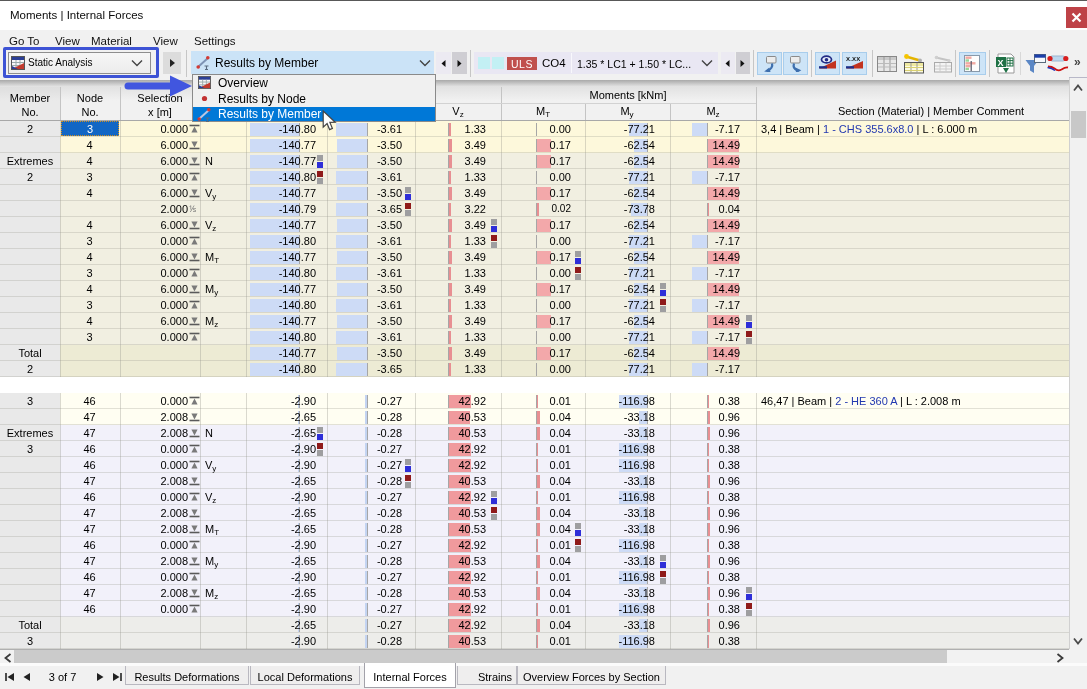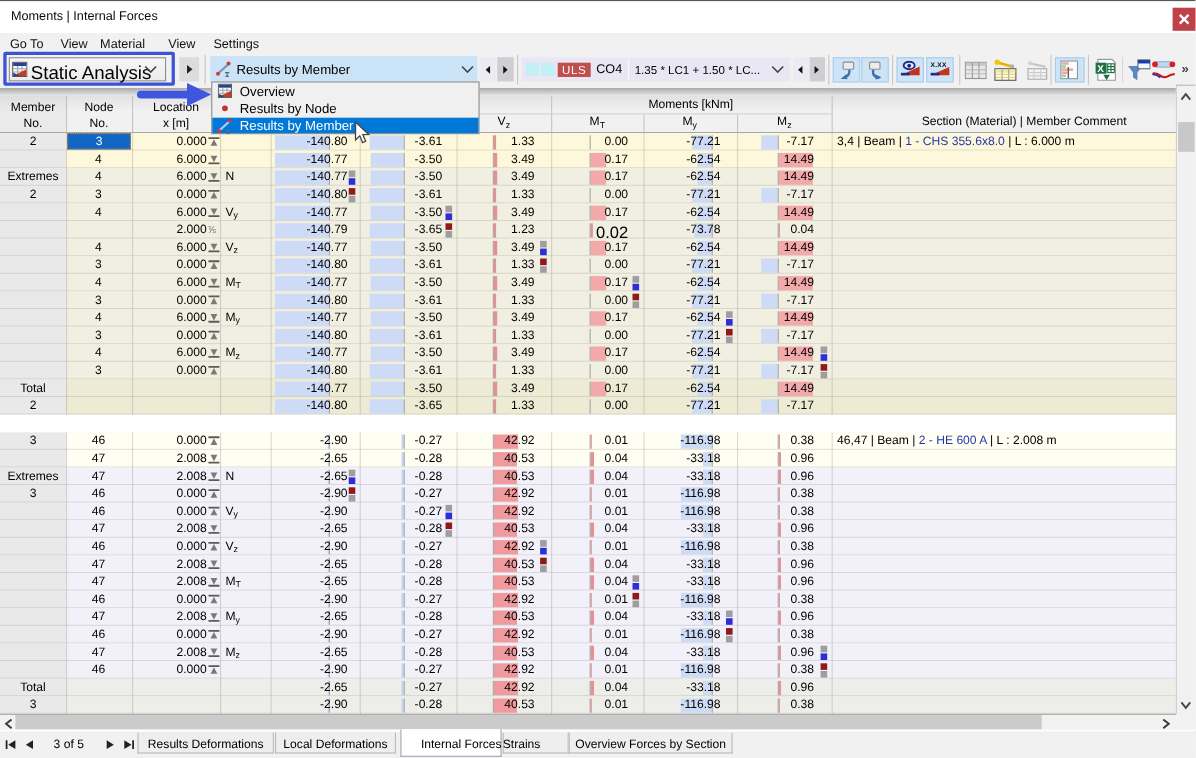--- a/index.html
+++ b/index.html
@@ -22,21 +22,21 @@
 <svg class="a" style="left:11px;top:56px" width="14" height="14" viewBox="0 0 14 14">
       <rect x="0.5" y="0.5" width="13" height="13" fill="#f8f8f8" stroke="#555"></rect>
       <rect x="1" y="1" width="12" height="3" fill="#2b3f96"></rect>
       <line x1="1" y1="6.5" x2="13" y2="6.5" stroke="#9aa" stroke-width="1"></line>
       <line x1="1" y1="9.5" x2="13" y2="9.5" stroke="#9aa" stroke-width="1"></line>
       <line x1="5" y1="4" x2="5" y2="13" stroke="#9aa" stroke-width="1"></line>
       <line x1="9" y1="4" x2="9" y2="13" stroke="#9aa" stroke-width="1"></line>
       <polygon points="1,13 13,13 13,7" fill="#c23b2e"></polygon>
       <polygon points="1,13 7,13 1,10" fill="#2b3f96"></polygon>
     </svg>
-<div class="t" style="left:28px;top:57px;font-size:17px;color:#000">Static Analysis</div>
+<div class="t" style="left:28px;top:57px;font-size:10px;color:#000">Static Analysis</div>
 <svg class="a" style="left:131px;top:59px" width="12" height="8">
       <path d="M1,1.5 L6,6.5 L11,1.5" stroke="#444" stroke-width="1.4" fill="none"></path>
     </svg>
 <div class="a" style="left:3px;top:47px;width:156px;height:31px;border:3px solid #3d53d5;border-radius:2px;box-sizing:border-box"></div>
 <div class="a" style="left:163px;top:52px;width:18px;height:22px;background:#dcdcdc"></div>
 <svg class="a" style="left:169px;top:58px" width="7" height="10">
       <polygon points="1,1 6,5 1,9" fill="#222"></polygon>
     </svg>
 <div class="a" style="left:186px;top:50px;width:1px;height:27px;background:#c6c6c6"></div>
 <div class="a" style="left:191px;top:51px;width:243px;height:23px;background:#cbe3f7"></div>
@@ -183,21 +183,21 @@
 <div class="a" style="left:756px;top:87px;width:1px;height:33px;background:#c4c4c4"></div>
 <div class="a" style="left:327px;top:104px;width:1px;height:16px;background:#c4c4c4"></div>
 <div class="a" style="left:415px;top:104px;width:1px;height:16px;background:#c4c4c4"></div>
 <div class="a" style="left:585px;top:104px;width:1px;height:16px;background:#c4c4c4"></div>
 <div class="a" style="left:670px;top:104px;width:1px;height:16px;background:#c4c4c4"></div>
 <div class="a" style="left:246px;top:103px;width:510px;height:1px;background:#d2d2d2"></div>
 <div class="t" style="left:-30px;top:92px;width:120px;text-align:center;font-size:11px;color:#000;">Member</div>
 <div class="t" style="left:-30px;top:106px;width:120px;text-align:center;font-size:11px;color:#000;">No.</div>
 <div class="t" style="left:30px;top:92px;width:120px;text-align:center;font-size:11px;color:#000;">Node</div>
 <div class="t" style="left:30px;top:106px;width:120px;text-align:center;font-size:11px;color:#000;">No.</div>
-<div class="t" style="left:100px;top:92px;width:120px;text-align:center;font-size:11px;color:#000;">Location</div>
+<div class="t" style="left:100px;top:92px;width:120px;text-align:center;font-size:11px;color:#000;">Selection</div>
 <div class="t" style="left:100px;top:106px;width:120px;text-align:center;font-size:11px;color:#000;">x [m]</div>
 <div class="t" style="left:568px;top:89px;width:120px;text-align:center;font-size:11px;color:#000;">Moments [kNm]</div>
 <div class="t" style="left:314px;top:89px;width:120px;text-align:center;font-size:11px;color:#000;">Forces [kN]</div>
 <div class="t" style="left:398px;top:105px;width:120px;text-align:center;font-size:11px;color:#000;">V<span style="font-size:8px;vertical-align:-2px">z</span></div>
 <div class="t" style="left:483px;top:105px;width:120px;text-align:center;font-size:11px;color:#000;">M<span style="font-size:8px;vertical-align:-2px">T</span></div>
 <div class="t" style="left:567px;top:105px;width:120px;text-align:center;font-size:11px;color:#000;">M<span style="font-size:8px;vertical-align:-2px">y</span></div>
 <div class="t" style="left:653px;top:105px;width:120px;text-align:center;font-size:11px;color:#000;">M<span style="font-size:8px;vertical-align:-2px">z</span></div>
 <div class="t" style="left:771px;top:105px;width:320px;text-align:center;font-size:11px;color:#000;">Section (Material) | Member Comment</div>
 <div class="a" style="left:60px;top:121px;width:1009px;height:16px;background:#fdf8db"></div>
 <div class="a" style="left:0px;top:121px;width:60px;height:16px;background:#e9e9e9"></div>
@@ -351,24 +351,24 @@
 <div class="a" style="left:250px;top:202.5px;width:49px;height:13px;background:#cddbf6"></div>
 <div class="a" style="left:299px;top:202.5px;width:1px;height:13px;background:#a6a6a6"></div>
 <div class="t" style="left:248px;top:203px;width:68px;text-align:right;font-size:11px;color:#000">-140.79</div>
 <div class="a" style="left:336px;top:202.5px;width:31px;height:13px;background:#cddbf6"></div>
 <div class="a" style="left:367px;top:202.5px;width:1px;height:13px;background:#a6a6a6"></div>
 <div class="t" style="left:329px;top:203px;width:73px;text-align:right;font-size:11px;color:#000">-3.65</div>
 <div class="a" style="left:405px;top:203px;width:6px;height:6px;background:#8f1a1a"></div>
 <div class="a" style="left:405px;top:210px;width:6px;height:6px;background:#9e9ea0"></div>
 <div class="a" style="left:449px;top:202.5px;width:2px;height:13px;background:#e88f92"></div>
 <div class="a" style="left:448px;top:202.5px;width:1px;height:13px;background:#a6a6a6"></div>
-<div class="t" style="left:417px;top:203px;width:69px;text-align:right;font-size:11px;color:#000">1.23</div>
+<div class="t" style="left:417px;top:203px;width:69px;text-align:right;font-size:11px;color:#000">3.22</div>
 <div class="a" style="left:537px;top:202.5px;width:2px;height:13px;background:#e88f92"></div>
 <div class="a" style="left:536px;top:202.5px;width:1px;height:13px;background:#a6a6a6"></div>
-<div class="t" style="left:503px;top:203px;width:68px;text-align:right;font-size:15px;color:#000">0.02</div>
+<div class="t" style="left:503px;top:203px;width:68px;text-align:right;font-size:10px;color:#000">0.02</div>
 <div class="a" style="left:631px;top:202.5px;width:16px;height:13px;background:#cddbf6"></div>
 <div class="a" style="left:647px;top:202.5px;width:1px;height:13px;background:#a6a6a6"></div>
 <div class="t" style="left:587px;top:203px;width:68px;text-align:right;font-size:11px;color:#000">-73.78</div>
 <div class="a" style="left:708px;top:202.5px;width:1px;height:13px;background:#e88f92"></div>
 <div class="a" style="left:707px;top:202.5px;width:1px;height:13px;background:#a6a6a6"></div>
 <div class="t" style="left:672px;top:203px;width:68px;text-align:right;font-size:11px;color:#000">0.04</div>
 <div class="a" style="left:60px;top:217px;width:1009px;height:16px;background:#f1efe1"></div>
 <div class="a" style="left:0px;top:217px;width:60px;height:16px;background:#e9e9e9"></div>
 <div class="a" style="left:0px;top:232px;width:1069px;height:1px;background:rgba(150,150,140,0.28)"></div>
 <div class="t" style="left:60px;top:219px;width:59px;text-align:center;font-size:11px;color:#000">4</div>
@@ -1103,21 +1103,21 @@
 <div class="a" style="left:200px;top:121px;width:1px;height:528px;background:rgba(150,150,140,0.35)"></div>
 <div class="a" style="left:246px;top:121px;width:1px;height:528px;background:rgba(150,150,140,0.35)"></div>
 <div class="a" style="left:327px;top:121px;width:1px;height:528px;background:rgba(150,150,140,0.35)"></div>
 <div class="a" style="left:415px;top:121px;width:1px;height:528px;background:rgba(150,150,140,0.35)"></div>
 <div class="a" style="left:501px;top:121px;width:1px;height:528px;background:rgba(150,150,140,0.35)"></div>
 <div class="a" style="left:585px;top:121px;width:1px;height:528px;background:rgba(150,150,140,0.35)"></div>
 <div class="a" style="left:670px;top:121px;width:1px;height:528px;background:rgba(150,150,140,0.35)"></div>
 <div class="a" style="left:756px;top:121px;width:1px;height:528px;background:rgba(150,150,140,0.35)"></div>
 <div class="a" style="left:0px;top:377px;width:1069px;height:16px;background:#fff"></div>
 <div class="t" style="left:761px;top:123px;font-size:11px;color:#000">3,4 | Beam | <span style="color:#2238b0">1 - CHS 355.6x8.0</span> | L : 6.000 m</div>
-<div class="t" style="left:761px;top:395px;font-size:11px;color:#000">46,47 | Beam | <span style="color:#2238b0">2 - HE 600 A</span> | L : 2.008 m</div>
+<div class="t" style="left:761px;top:395px;font-size:11px;color:#000">46,47 | Beam | <span style="color:#2238b0">2 - HE 360 A</span> | L : 2.008 m</div>
 <div class="a" style="left:61px;top:121px;width:58px;height:15px;background:#1166c4;border:1px dotted #d09020;box-sizing:border-box"></div>
 <div class="t" style="left:61px;top:123px;width:58px;text-align:center;font-size:11px;color:#fff">3</div>
 <div class="a" style="left:0px;top:649px;width:1069px;height:1px;background:#b0b0b0"></div>
 <div class="a" style="left:1069px;top:78px;width:18px;height:571px;background:#f1f1f1;border-left:1px solid #d0d0d0;box-sizing:border-box"></div>
 <svg class="a" style="left:1073px;top:84px" width="10" height="8">
       <path d="M1,6.5 L5,1.5 L9,6.5" stroke="#4a4a4a" stroke-width="1.8" fill="none"></path>
     </svg>
 <div class="a" style="left:1071px;top:111px;width:15px;height:27px;background:#c8c8c8"></div>
 <svg class="a" style="left:1073px;top:637px" width="10" height="8">
       <path d="M1,1.5 L5,6.5 L9,1.5" stroke="#4a4a4a" stroke-width="1.8" fill="none"></path>
@@ -1133,37 +1133,37 @@
     </svg>
 <div class="a" style="left:0px;top:665px;width:1087px;height:1px;background:#b4b4c4"></div>
 <div class="a" style="left:0px;top:666px;width:1087px;height:23px;background:#f1f1f1"></div>
 <svg class="a" style="left:4px;top:672px" width="12" height="10">
       <path d="M2,1 L2,9" stroke="#222" stroke-width="1.6"></path>
       <polygon points="10,1 10,9 3.5,5" fill="#222"></polygon>
     </svg>
 <svg class="a" style="left:22px;top:672px" width="10" height="10">
       <polygon points="8,1 8,9 1.5,5" fill="#222"></polygon>
     </svg>
-<div class="t" style="left:40px;top:671px;width:45px;text-align:center;font-size:11px;color:#000">3 of 5</div>
+<div class="t" style="left:40px;top:671px;width:45px;text-align:center;font-size:11px;color:#000">3 of 7</div>
 <svg class="a" style="left:95px;top:672px" width="10" height="10">
       <polygon points="2,1 2,9 8.5,5" fill="#222"></polygon>
     </svg>
 <svg class="a" style="left:111px;top:672px" width="12" height="10">
       <path d="M10,1 L10,9" stroke="#222" stroke-width="1.6"></path>
       <polygon points="2,1 2,9 8.5,5" fill="#222"></polygon>
     </svg>
 <div class="a" style="left:0px;top:663px;width:1087px;height:3px;background:#fbfbfb"></div>
 <div class="a" style="left:125px;top:666px;width:124px;height:19px;background:#efeeee;border:1px solid #b9b8c0;border-top:none;box-sizing:border-box"></div>
 <div class="t" style="left:125px;top:671px;width:124px;text-align:center;font-size:11px;color:#000">Results Deformations</div>
 <div class="a" style="left:250px;top:666px;width:110px;height:19px;background:#efeeee;border:1px solid #b9b8c0;border-top:none;box-sizing:border-box"></div>
 <div class="t" style="left:250px;top:671px;width:110px;text-align:center;font-size:11px;color:#000">Local Deformations</div>
 <div class="a" style="left:364px;top:663px;width:92px;height:25px;background:#fff;border:1px solid #a3a2aa;border-top:none;box-sizing:border-box"></div>
-<div class="t" style="left:364px;top:671px;width:92px;text-align:right;font-size:11px;color:#000">Internal Forces</div>
+<div class="t" style="left:364px;top:671px;width:92px;text-align:center;font-size:11px;color:#000">Internal Forces</div>
 <div class="a" style="left:457px;top:666px;width:60px;height:19px;background:#efeeee;border:1px solid #b9b8c0;border-top:none;box-sizing:border-box"></div>
-<div class="t" style="left:457px;top:671px;width:76px;font-size:11px;color:#000">Strains</div>
+<div class="t" style="left:457px;top:671px;width:76px;text-align:center;font-size:11px;color:#000">Strains</div>
 <div class="a" style="left:517px;top:666px;width:149px;height:19px;background:#efeeee;border:1px solid #b9b8c0;border-top:none;box-sizing:border-box"></div>
 <div class="t" style="left:517px;top:671px;width:149px;text-align:center;font-size:11px;color:#000">Overview Forces by Section</div>
 <svg class="a" style="left:120px;top:73px" width="76" height="26" viewBox="0 0 76 26">
       <line x1="8" y1="13" x2="52" y2="13" stroke="#4156df" stroke-width="7" stroke-linecap="round"></line>
       <polygon points="50,2.5 50,23.5 72,13" fill="#4156df"></polygon>
     </svg>
 <div class="a" style="left:192px;top:74px;width:244px;height:48px;background:#f0f0f0;border:1px solid #8a8a8a;box-sizing:border-box"></div>
 <svg class="a" style="left:198px;top:76px" width="13" height="13" viewBox="0 0 14 14">
       <rect x="0.5" y="0.5" width="13" height="13" fill="#f8f8f8" stroke="#555"></rect>
       <rect x="1" y="1" width="12" height="3" fill="#2b3f96"></rect>

